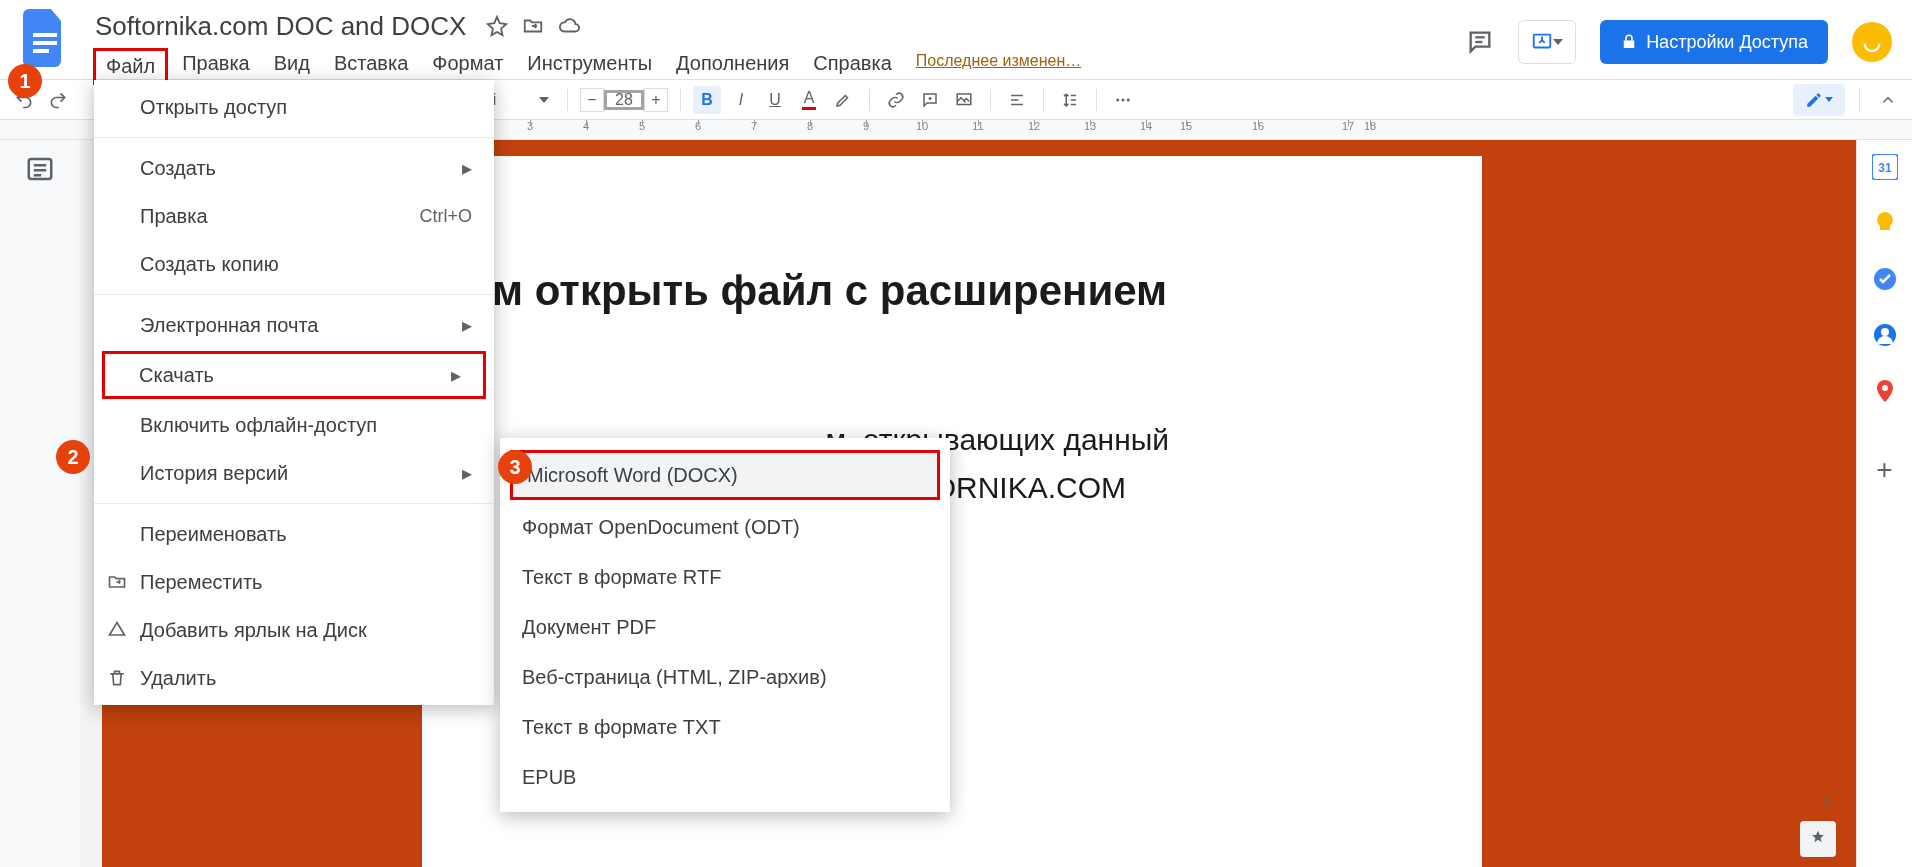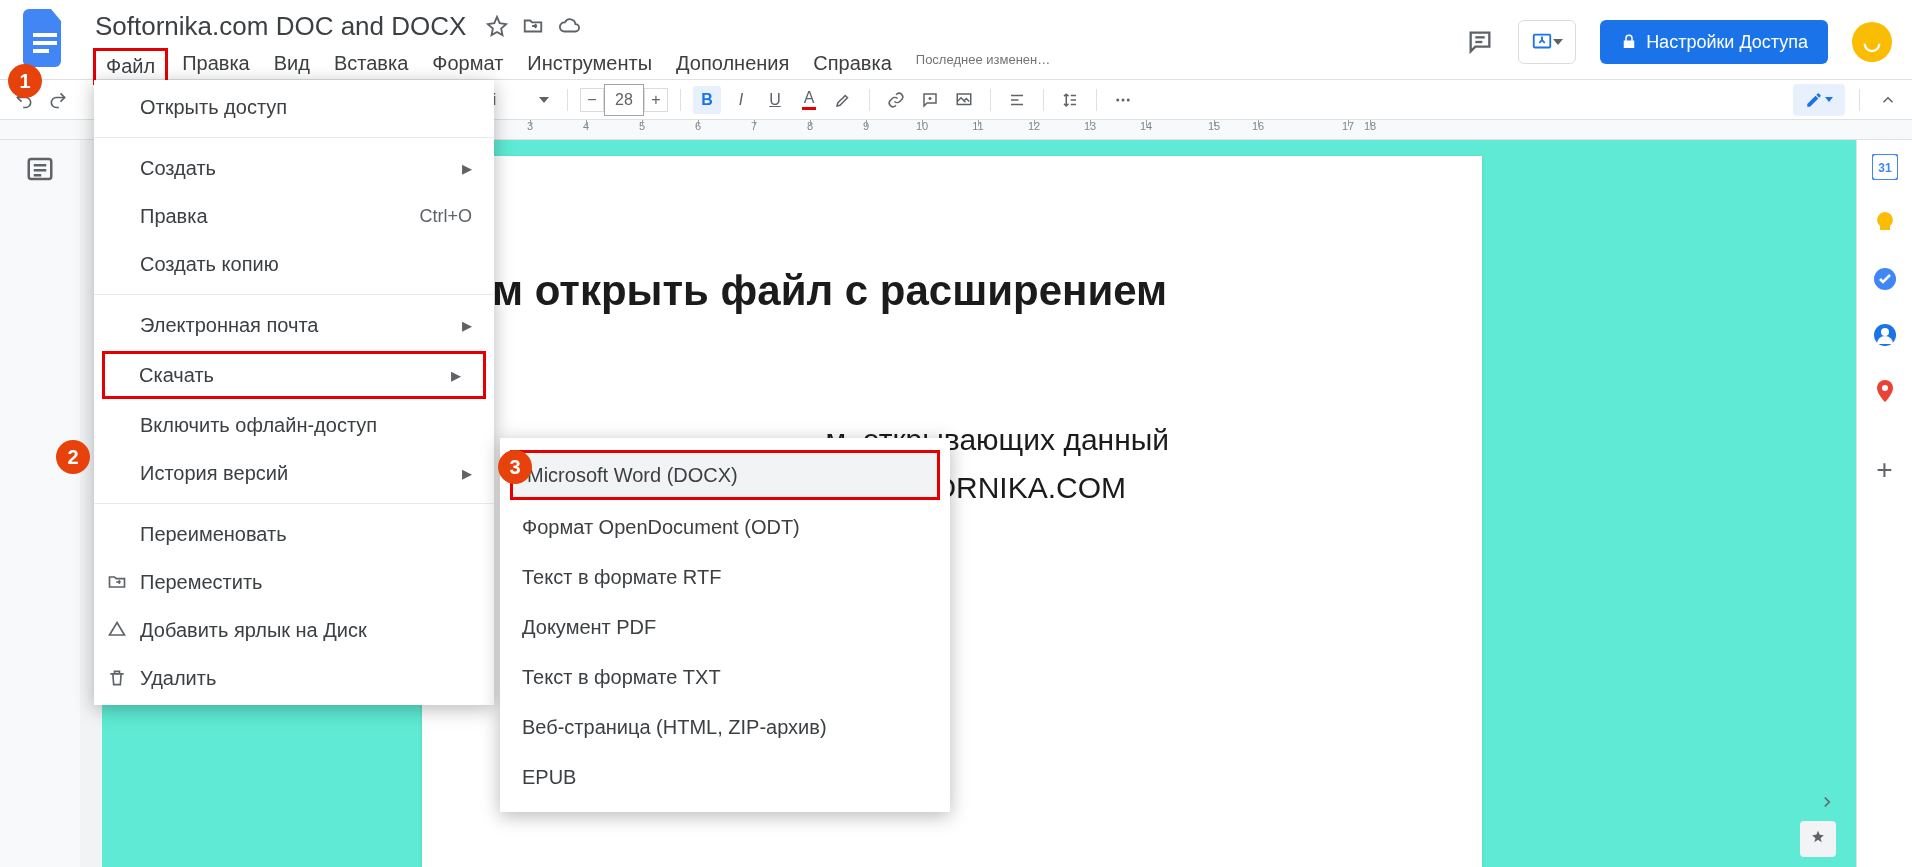--- a/index.html
+++ b/index.html
@@ -9,54 +9,54 @@
   .header { height: 80px; display: flex; align-items: flex-start; padding: 8px 20px 0 20px; border-bottom: 1px solid #e0e0e0; position: relative; }
   .docs-logo { width: 50px; height: 60px; display:flex; align-items:center; justify-content:center; }
   .docs-logo svg { width: 44px; height: 58px; }
   .title-area { margin-left: 19px; flex: 0 0 auto; }
   .doc-title { font-size: 26px; color: #3c4043; padding: 0 6px; }
   .title-row { display:flex; align-items:center; gap: 14px; height: 36px;}
   .title-icon { width: 22px; height: 22px; color: #5f6368; display:flex; align-items:center; justify-content:center; }
   .menubar { display: flex; gap: 4px; margin-top: 4px; margin-left: 4px; }
   .menu-item { font-size: 20px; color: #3c4043; padding: 4px 10px; cursor: pointer; }
   .menu-item.active { border: 3px solid #e40000; }
-  .last-edit { font-size: 13px; color: #737373; padding: 4px 10px; }
+  .last-edit { font-size: 16px; color: #a16207; text-decoration: underline; padding: 4px 10px; }
 
   .header-right { position: absolute; right: 20px; top: 20px; display:flex; align-items:center; gap: 24px; }
   .comment-icon { width: 28px; height: 28px; color: #5f6368; }
   .present-btn { width: 58px; height: 44px; border: 1px solid #dadce0; border-radius: 6px; display:flex; align-items:center; justify-content:center; color:#1a73e8;}
   .share-btn { height: 44px; background: #1a73e8; color: #fff; border-radius: 6px; padding: 0 20px; display:flex; align-items:center; gap:8px; font-size: 18px; font-weight: 500; }
   .avatar { width: 40px; height: 40px; border-radius: 50%; background: #fbbc04; display:flex; align-items:center; justify-content:center; color:#fff; font-size: 20px;}
 
   
   .toolbar { height: 40px; display:flex; align-items:center; padding: 0 10px; border-bottom: 1px solid #e0e0e0; background:#fff; color:#5f6368; font-size: 16px;}
   .tb-left { display:flex; align-items:center; gap: 6px; flex: 0 0 auto; }
   .tb-btn { width: 28px; height: 28px; display:flex; align-items:center; justify-content:center; cursor:pointer; }
   .tb-sep { width: 1px; height: 22px; background: #e0e0e0; margin: 0 6px; }
   .tb-spacer { flex: 0 0 360px; }
   .tb-mid { display:flex; align-items:center; gap: 6px; }
   .tb-font { width: 110px; height: 28px; display:flex; align-items:center; justify-content:space-between; padding:0 6px; }
   .tb-size { display:flex; align-items:center; }
   .tb-size-btn { width: 24px; height: 24px; border:1px solid #dadce0; display:flex;align-items:center;justify-content:center;}
-  .tb-size-val { width: 40px; height: 32px; border:1px solid #a3a3a3; display:flex;align-items:center;justify-content:center;}
+  .tb-size-val { width: 40px; height: 20px; border:3px solid #a3a3a3; display:flex;align-items:center;justify-content:center;}
   .tb-bold { font-weight: bold; color: #1a73e8; background: #e8f0fe; width:28px; height:28px; display:flex;align-items:center;justify-content:center; border-radius:3px;}
   .tb-right { margin-left: auto; display:flex; align-items:center; gap: 8px; }
   .tb-edit-pill { width: 52px; height: 32px; background:#e8f0fe; color:#1a73e8; border-radius: 4px; display:flex; align-items:center; justify-content:center; gap:2px;}
 
   
   .ruler { height: 20px; background: #f8f9fa; border-bottom: 1px solid #e0e0e0; position:relative; overflow:hidden; font-size:11px; color:#80868b;}
   .ruler .tick { position:absolute; top:0; height:20px; display:flex; align-items:flex-start; justify-content:center; width: 20px;}
   .ruler .tick::before { content:""; position:absolute; top:0; left:50%; width:1px; height:6px; background:#9aa0a6;}
   
   
   .body-area { display:flex; height: calc(100% - 80px - 40px - 20px); }
   .left-gutter { width: 80px; background: #f8f9fa; padding-top: 14px; display:flex; justify-content:center;}
   .left-gutter .outline-icon { width:30px; height:30px; color:#5f6368; }
   .vruler { width: 22px; background:#f1f3f4; position:relative;}
-  .doc-scroll { flex:1; background: #5eead4; overflow:hidden; position:relative; }
+  .doc-scroll { flex:1; background: #c2410c; overflow:hidden; position:relative; }
   .page { width: 1060px; min-height: 1200px; background: #fff; margin: 16px 0 0 320px; box-shadow: 0 1px 3px rgba(60,64,67,.15); padding: 110px 70px; position:relative;}
   .doc-h1 { font-size: 42px; font-weight: 700; color:#1b1b1b; line-height:1.2; margin-bottom: 100px; white-space: pre; }
   .doc-p { font-size: 30px; color:#1b1b1b; line-height:1.6; white-space: pre; }
 
   
   .side-panel { width: 56px; background:#fff; border-left:1px solid #e0e0e0; display:flex; flex-direction:column; align-items:center; padding-top: 14px; gap: 22px;}
   .sp-icon { width: 26px; height: 34px; }
   .sp-plus { margin-top: 20px; color:#5f6368; font-size: 28px;}
   .sp-bottom { margin-top:auto; padding-bottom:10px; display:flex; flex-direction:column; gap:14px; align-items:center;}
 
@@ -272,21 +272,21 @@
   <span class="tick" style="left:632px">5</span>
   <span class="tick" style="left:688px">6</span>
   <span class="tick" style="left:744px">7</span>
   <span class="tick" style="left:800px">8</span>
   <span class="tick" style="left:856px">9</span>
   <span class="tick" style="left:912px">10</span>
   <span class="tick" style="left:968px">11</span>
   <span class="tick" style="left:1024px">12</span>
   <span class="tick" style="left:1080px">13</span>
   <span class="tick" style="left:1136px">14</span>
-  <span class="tick" style="left:1204px">15</span>
+  <span class="tick" style="left:1176px">15</span>
   <span class="tick" style="left:1248px">16</span>
   <span class="tick" style="left:1338px">17</span>
   <span class="tick" style="left:1360px">18</span>
 </div>
 
 <div class="body-area">
   <div class="left-gutter">
     <div class="outline-icon">
       <svg viewBox="0 0 24 24" width="30" height="30" fill="none" stroke="currentColor" stroke-width="2">
           <rect x="3" y="4" width="18" height="16" rx="2"></rect>
@@ -421,24 +421,24 @@
   <div class="sm-item">
       <span>Формат OpenDocument (ODT)</span>
     </div>
   <div class="sm-item">
       <span>Текст в формате RTF</span>
     </div>
   <div class="sm-item">
       <span>Документ PDF</span>
     </div>
   <div class="sm-item">
+      <span>Веб-страница (HTML, ZIP-архив)</span>
+    </div>
+  <div class="sm-item">
       <span>Текст в формате TXT</span>
-    </div>
-  <div class="sm-item">
-      <span>Веб-страница (HTML, ZIP-архив)</span>
     </div>
   <div class="sm-item">
       <span>EPUB</span>
     </div>
 </div>
 
 <div class="badge" style="top:64px; left:8px;">1</div>
 <div class="badge" style="top:440px; left:56px;">2</div>
 <div class="badge" style="top:450px; left:498px;">3</div>
 

